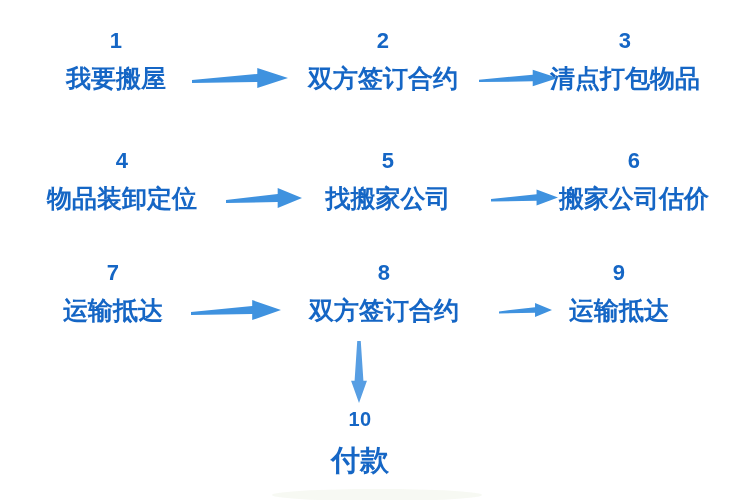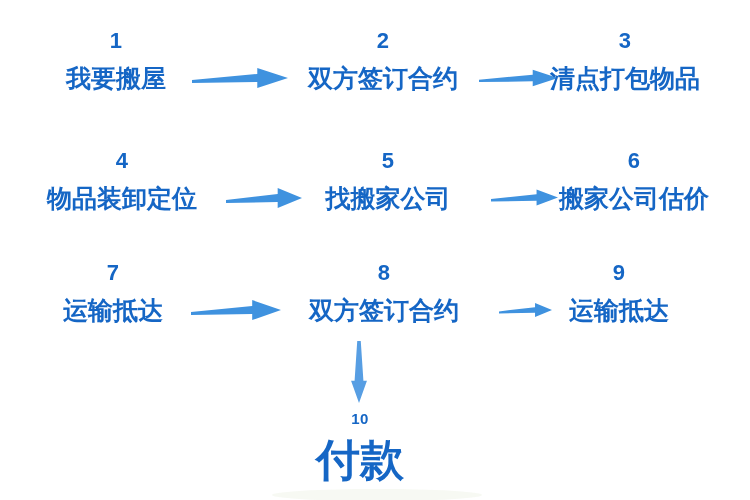--- a/index.html
+++ b/index.html
@@ -29,24 +29,24 @@
     font-weight: bold;
     letter-spacing: 0.5px;
   }
   .step .label {
     margin-top: 6px;
     font-size: 25px;
     line-height: 32px;
     font-weight: bold;
   }
   .step.final .num {
-    font-size: 15px;
+    font-size: 20px;
   }
   .step.final .label {
-    font-size: 44px;
+    font-size: 29px;
     line-height: 40px;
   }
   .arrow {
     position: absolute;
     display: block;
   }
   .bottom-smudge {
     position: absolute;
     left: 272px;
     top: 489px;

